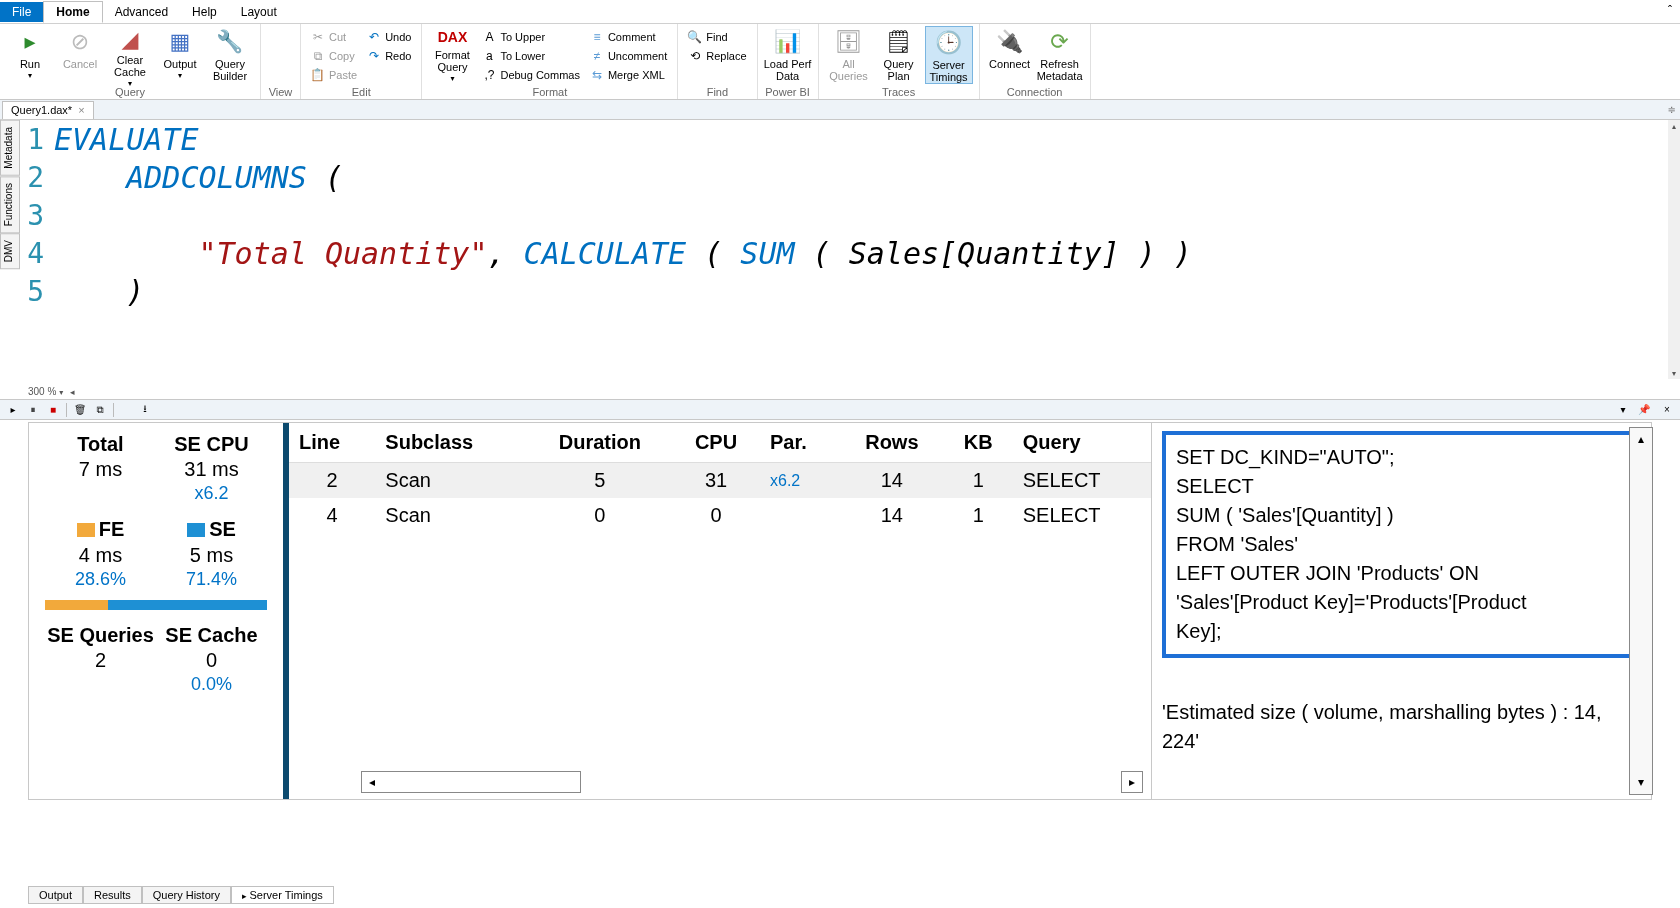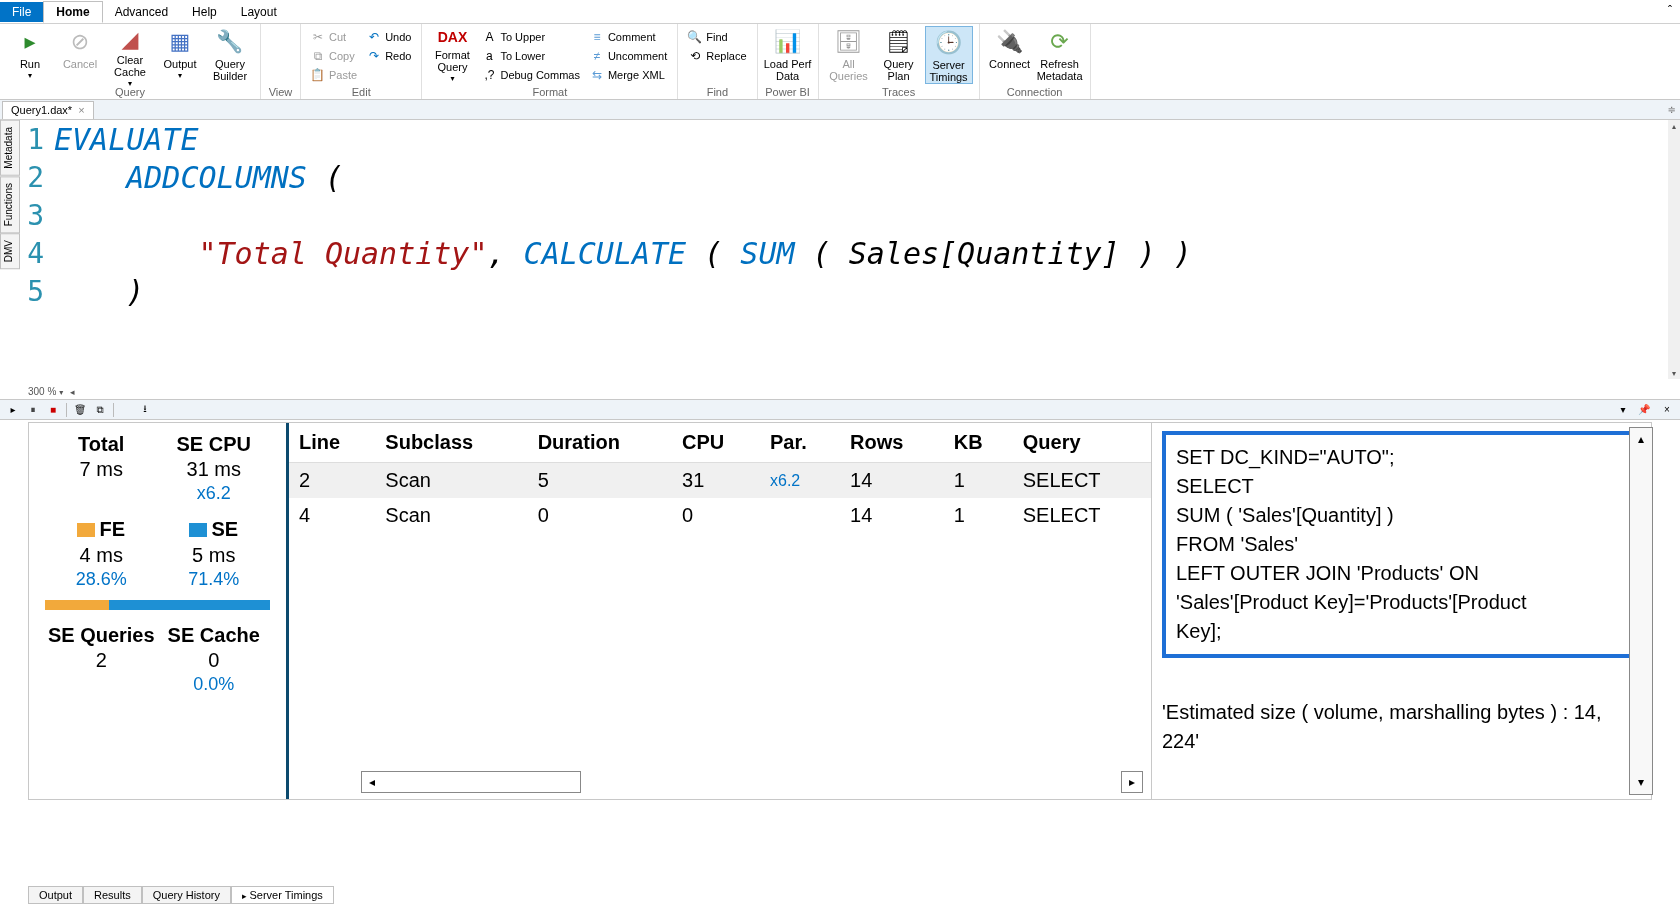--- a/index.html
+++ b/index.html
@@ -49,39 +49,39 @@
 
 
 .mini-toolbar { height: 20px; background: #eef3f8; border-bottom: 1px solid #c8c8c8; display: flex; align-items: center; padding: 0 6px; gap: 6px; font-size: 11px; position: relative; }
 .mini-toolbar .right { position: absolute; right: 6px; display: flex; gap: 8px; align-items: center; }
 .mini-btn { width: 14px; height: 14px; display: inline-flex; align-items: center; justify-content: center; font-size: 10px; cursor: pointer; border: 1px solid transparent; }
 .mini-btn.stop { color: #c00; }
 .mini-sep { width: 1px; height: 14px; background: #bbb; }
 
 
 .timings { display: flex; height: 378px; border: 1px solid #c8c8c8; margin: 2px 28px 0 28px; }
-.stats { width: 260px; border-right: 3px solid #0c4a6e; padding: 10px 16px; font-size: 22px; }
+.stats { width: 260px; border-right: 6px solid #0c4a6e; padding: 10px 16px; font-size: 22px; }
 .stats-row { display: flex; justify-content: space-between; margin-bottom: 2px; }
 .stats-col { width: 50%; text-align: center; }
 .stats-label { font-weight: 700; font-size: 20px; }
 .stats-val { font-size: 20px; }
 .stats-sub { color: #0173c7; font-size: 18px; }
 .stats-sw { display: inline-block; width: 18px; height: 14px; vertical-align: middle; margin-right: 4px; }
 .sw-fe { background: #f2a93b; }
 .sw-se { background: #1e90d4; }
 .stats-bar { height: 10px; width: 100%; display: flex; margin: 10px 0 14px 0; }
 .stats-bar .fe { background: #f2a93b; }
 .stats-bar .se { background: #1e90d4; }
 
 .scan-table { flex: 1; position: relative; overflow: hidden; }
 .scan-table table { width: 100%; border-collapse: collapse; font-size: 20px; }
 .scan-table th { text-align: left; font-weight: 700; padding: 8px 10px; border-bottom: 1px solid #ddd; }
 .scan-table td { padding: 6px 10px; }
 .scan-table tr.sel td { background: #f0f0f0; }
-.scan-table .num { text-align: left; }
+.scan-table .num { text-align: center; }
 .scan-table .par { color: #0173c7; font-size: 16px; }
 .scan-hscroll { position: absolute; bottom: 6px; left: 72px; width: 220px; height: 22px; border: 1px solid #888; display: flex; align-items: center; }
 .scan-hscroll .arrow { width: 20px; text-align: center; font-size: 12px; cursor: pointer; }
 .scan-hscroll .track { flex: 1; }
 .scan-rscroll { position: absolute; bottom: 6px; right: 8px; width: 22px; height: 22px; border: 1px solid #888; display: flex; align-items: center; justify-content: center; font-size: 12px; cursor: pointer; }
 
 .sql-pane { width: 500px; border-left: 1px solid #c8c8c8; position: relative; padding: 8px 10px; font-size: 20px; line-height: 1.45; }
 .sql-box { border: 4px solid #1e6fd6; padding: 8px 10px; }
 .sql-vscroll { position: absolute; right: -2px; top: 4px; bottom: 4px; width: 24px; border: 1px solid #888; background: #f8f8f8; display: flex; flex-direction: column; justify-content: space-between; align-items: center; }
 .sql-vscroll .arr { font-size: 12px; padding: 3px 0; cursor: pointer; }

